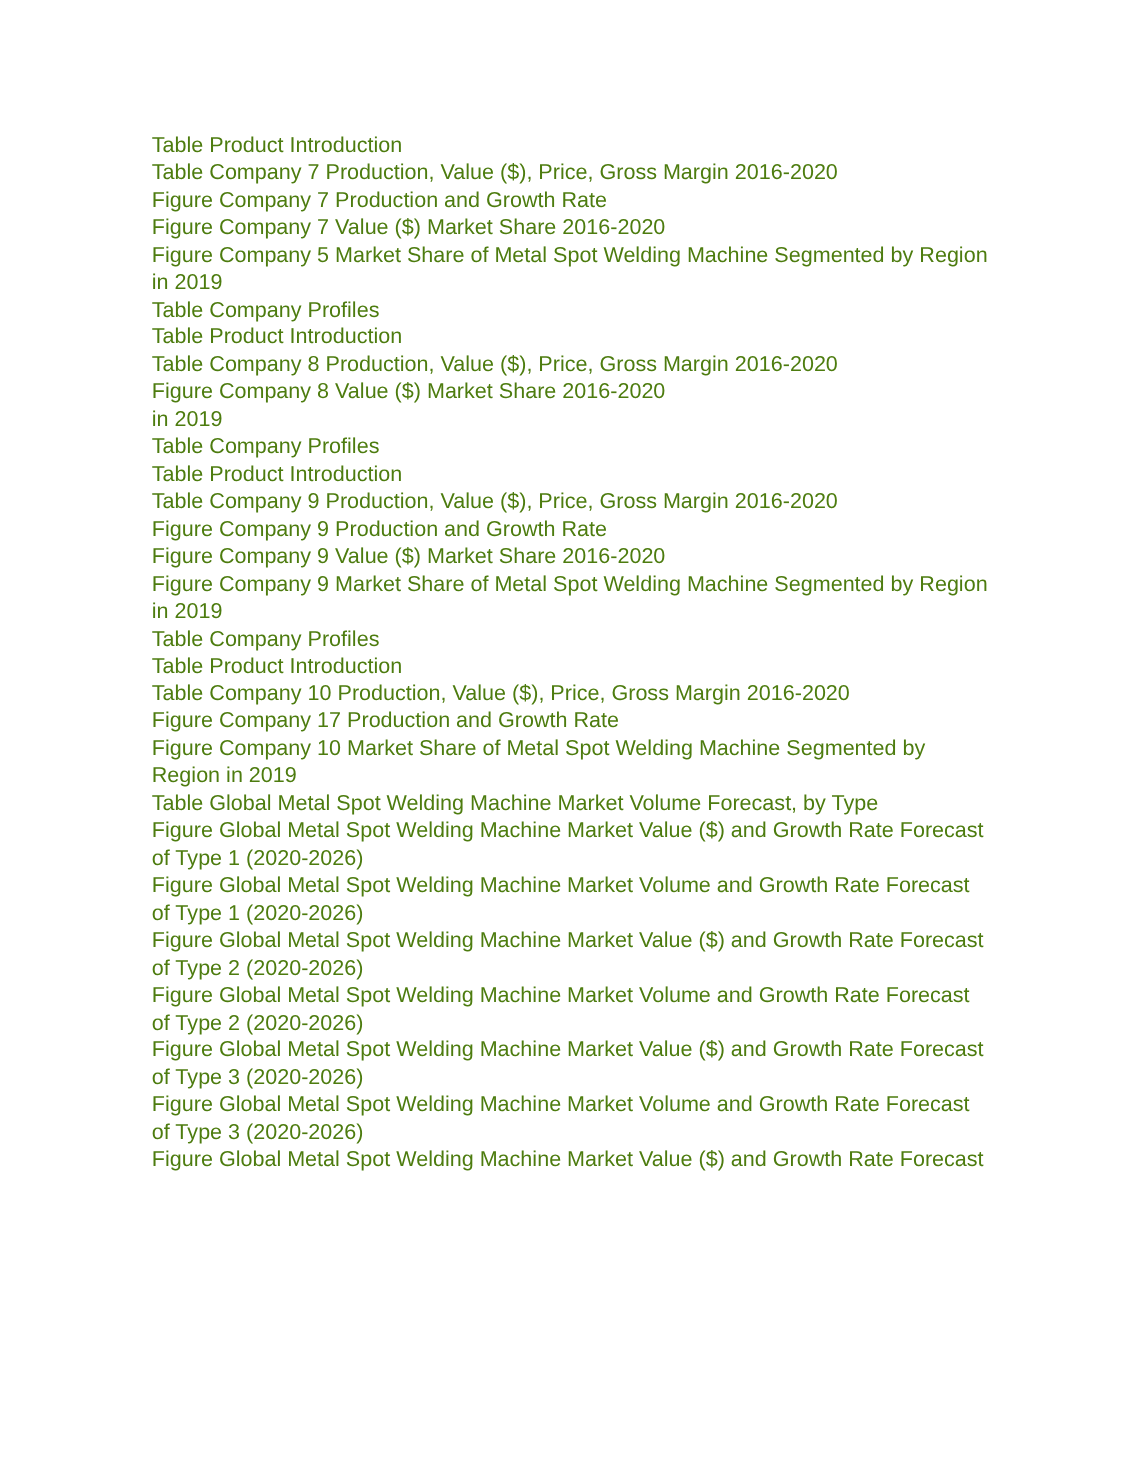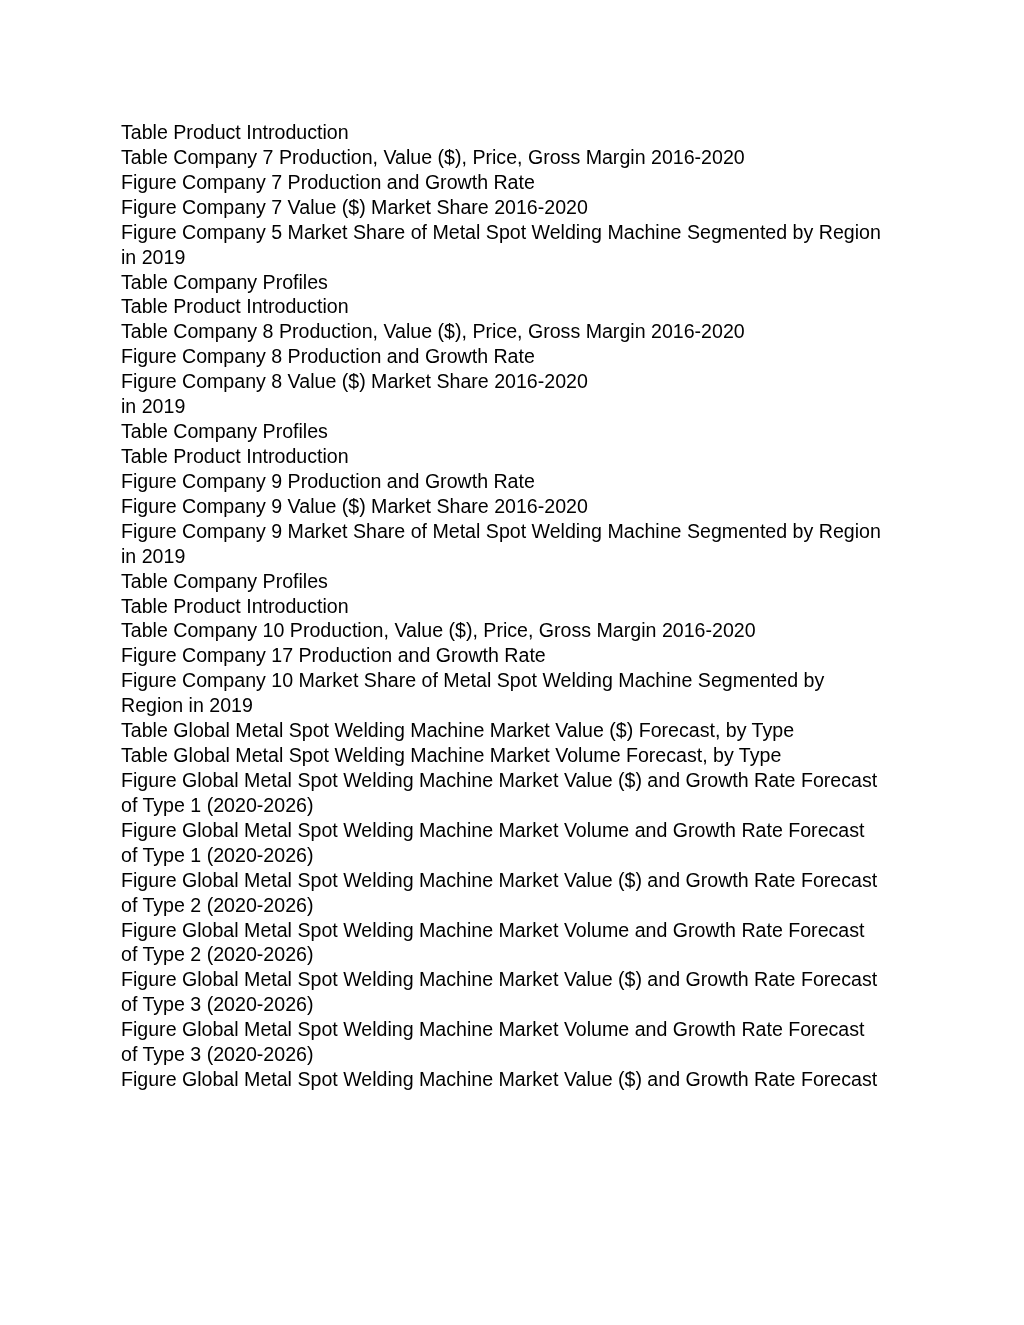--- a/index.html
+++ b/index.html
@@ -1,57 +1,56 @@
 <!DOCTYPE html>
 <html><head>
 <meta charset="utf-8">
 <style>
   html, body { margin: 0; padding: 0; background: #ffffff; }
   body { width: 1024px; height: 1325px; position: relative; overflow: hidden; }
   .doc {
     position: absolute;
-    left: 121px;
+    left: 138px;
     top: 120px;
     width: 790px;
     font-family: "Liberation Sans", sans-serif;
     font-size: 19.6px;
     line-height: 24.92px;
-    color: #000000;
+    color: #4d7c0f;
   }
   .line { display: block; white-space: nowrap; }
 </style>
 </head>
 <body>
 
 <div class="doc" id="doc">
     <span class="line">Table Product Introduction</span>
     <span class="line">Table Company 7 Production, Value ($), Price, Gross Margin 2016-2020</span>
     <span class="line">Figure Company 7 Production and Growth Rate</span>
     <span class="line">Figure Company 7 Value ($) Market Share 2016-2020</span>
     <span class="line">Figure Company 5 Market Share of Metal Spot Welding Machine Segmented by Region</span>
     <span class="line">in 2019</span>
     <span class="line">Table Company Profiles</span>
     <span class="line">Table Product Introduction</span>
     <span class="line">Table Company 8 Production, Value ($), Price, Gross Margin 2016-2020</span>
-    <span class="line">Figure Company 8 Production and Growth Rate</span>
     <span class="line">Figure Company 8 Value ($) Market Share 2016-2020</span>
     <span class="line">in 2019</span>
     <span class="line">Table Company Profiles</span>
     <span class="line">Table Product Introduction</span>
+    <span class="line">Table Company 9 Production, Value ($), Price, Gross Margin 2016-2020</span>
     <span class="line">Figure Company 9 Production and Growth Rate</span>
     <span class="line">Figure Company 9 Value ($) Market Share 2016-2020</span>
     <span class="line">Figure Company 9 Market Share of Metal Spot Welding Machine Segmented by Region</span>
     <span class="line">in 2019</span>
     <span class="line">Table Company Profiles</span>
     <span class="line">Table Product Introduction</span>
     <span class="line">Table Company 10 Production, Value ($), Price, Gross Margin 2016-2020</span>
     <span class="line">Figure Company 17 Production and Growth Rate</span>
     <span class="line">Figure Company 10 Market Share of Metal Spot Welding Machine Segmented by</span>
     <span class="line">Region in 2019</span>
-    <span class="line">Table Global Metal Spot Welding Machine Market Value ($) Forecast, by Type</span>
     <span class="line">Table Global Metal Spot Welding Machine Market Volume Forecast, by Type</span>
     <span class="line">Figure Global Metal Spot Welding Machine Market Value ($) and Growth Rate Forecast</span>
     <span class="line">of Type 1 (2020-2026)</span>
     <span class="line">Figure Global Metal Spot Welding Machine Market Volume and Growth Rate Forecast</span>
     <span class="line">of Type 1 (2020-2026)</span>
     <span class="line">Figure Global Metal Spot Welding Machine Market Value ($) and Growth Rate Forecast</span>
     <span class="line">of Type 2 (2020-2026)</span>
     <span class="line">Figure Global Metal Spot Welding Machine Market Volume and Growth Rate Forecast</span>
     <span class="line">of Type 2 (2020-2026)</span>
     <span class="line">Figure Global Metal Spot Welding Machine Market Value ($) and Growth Rate Forecast</span>

